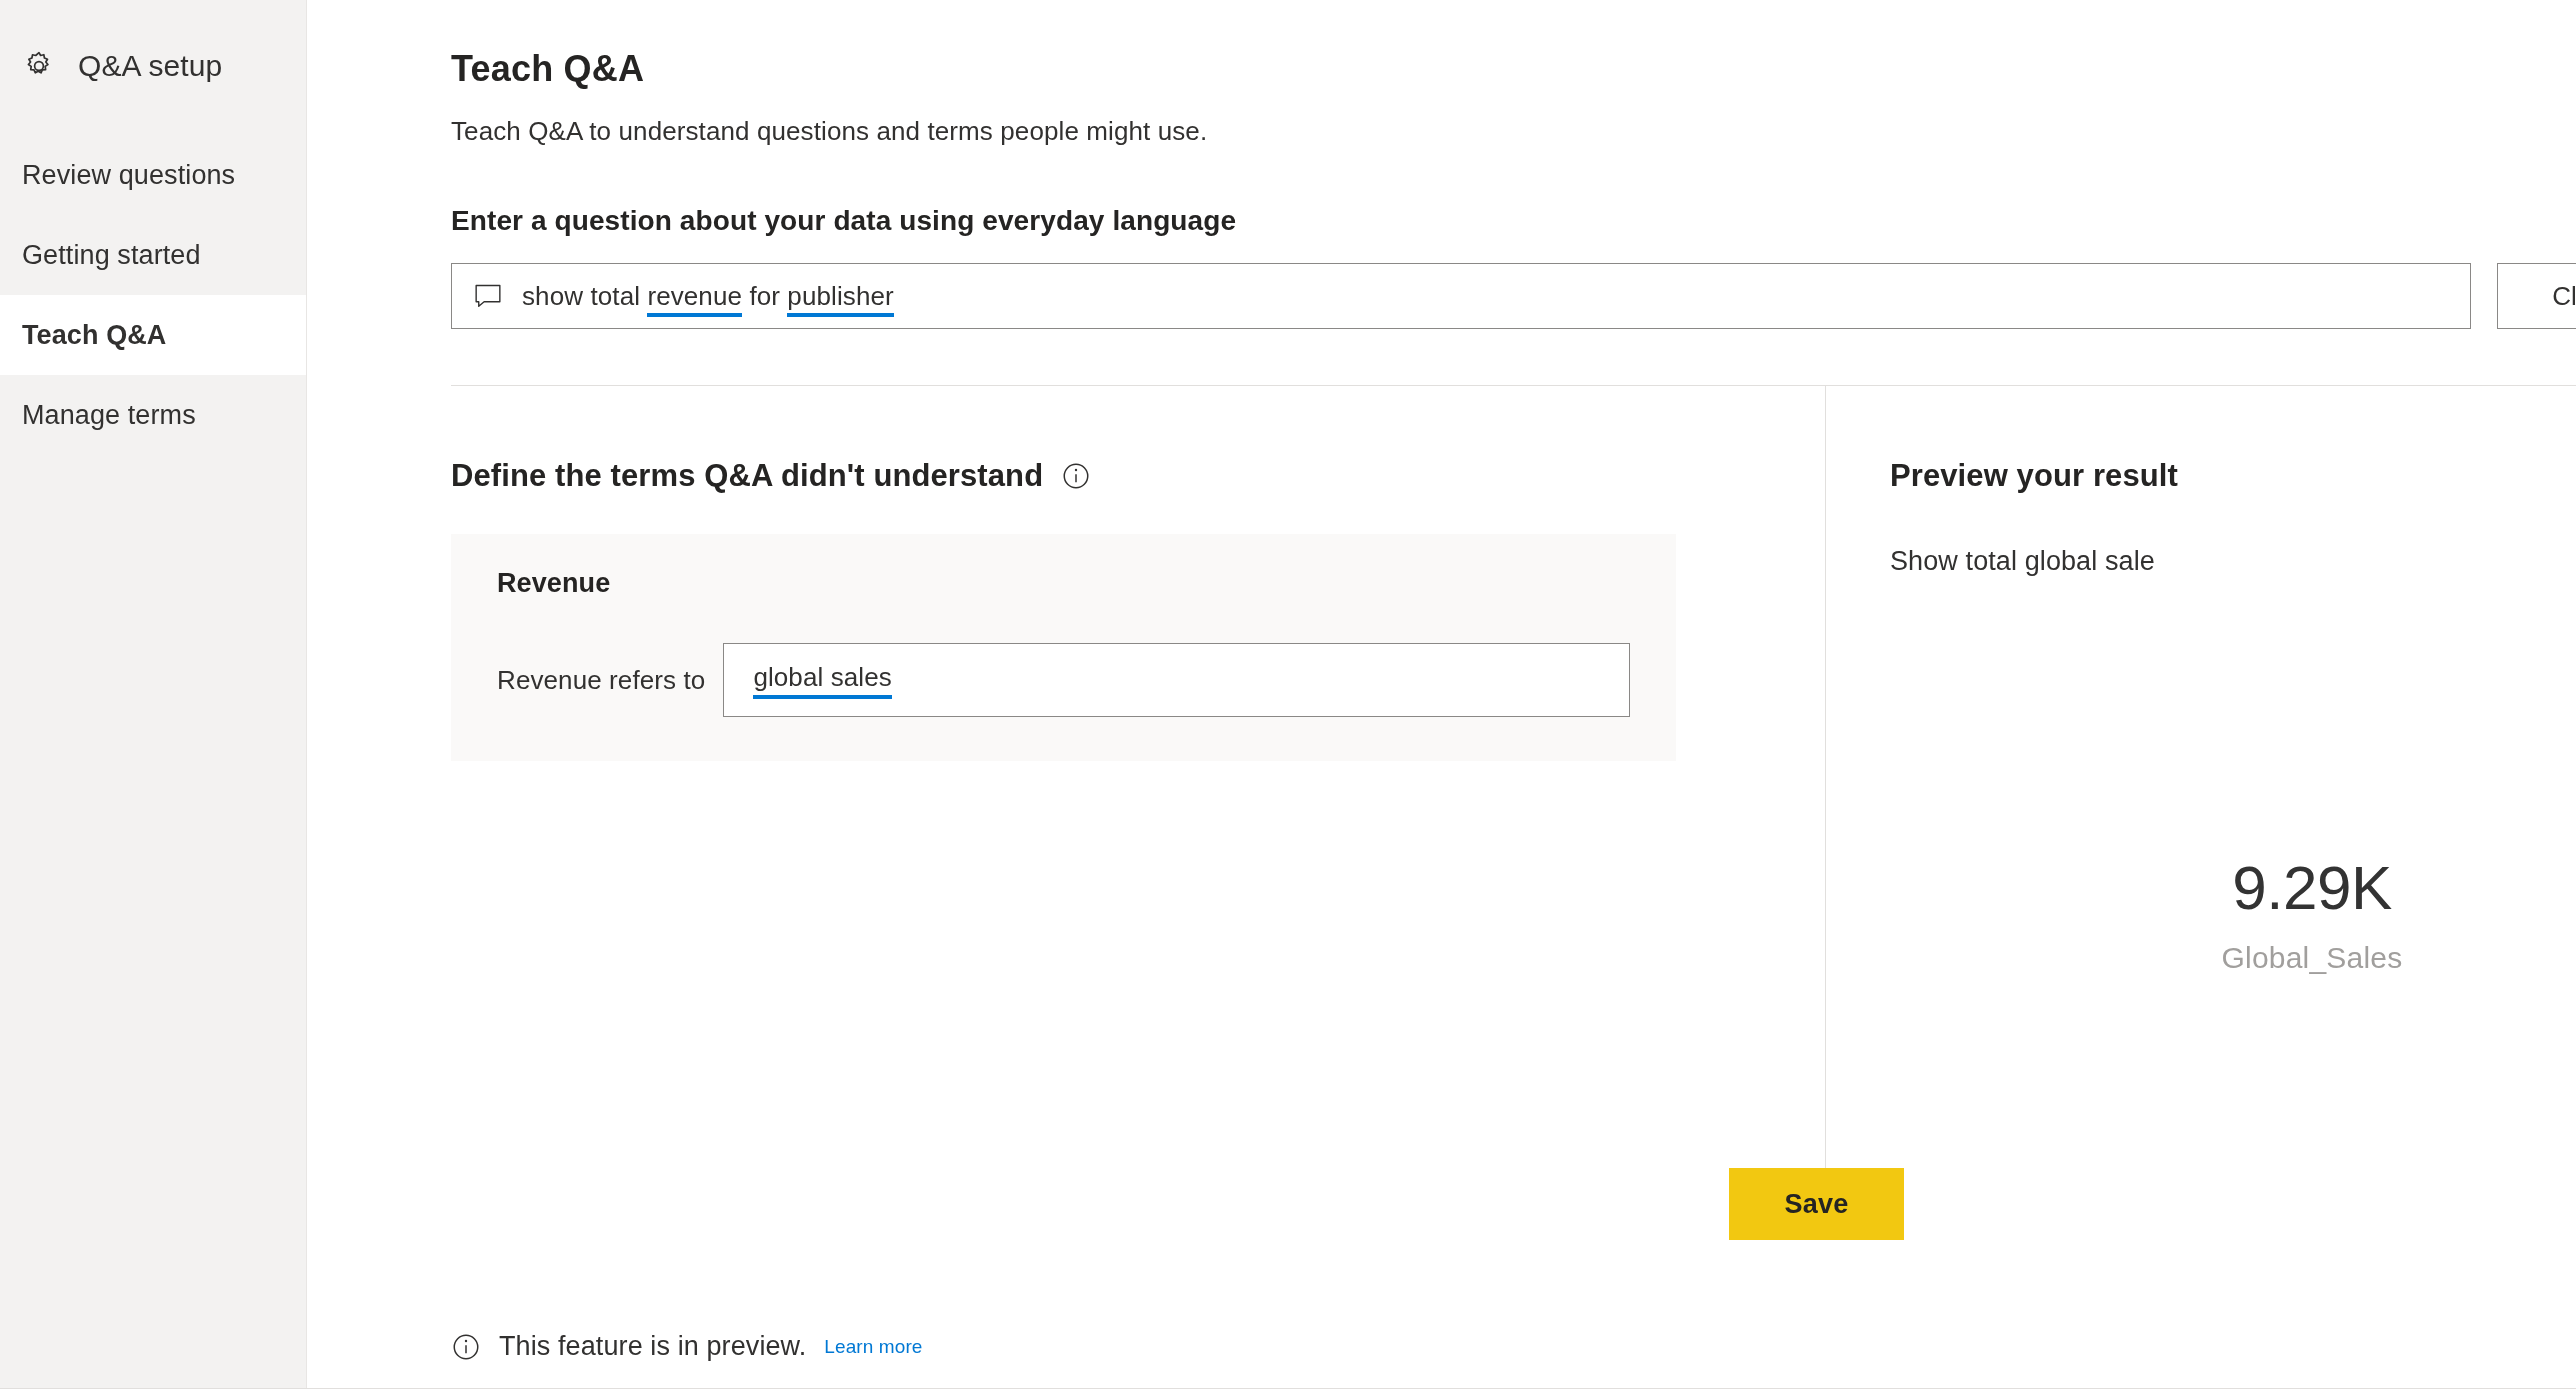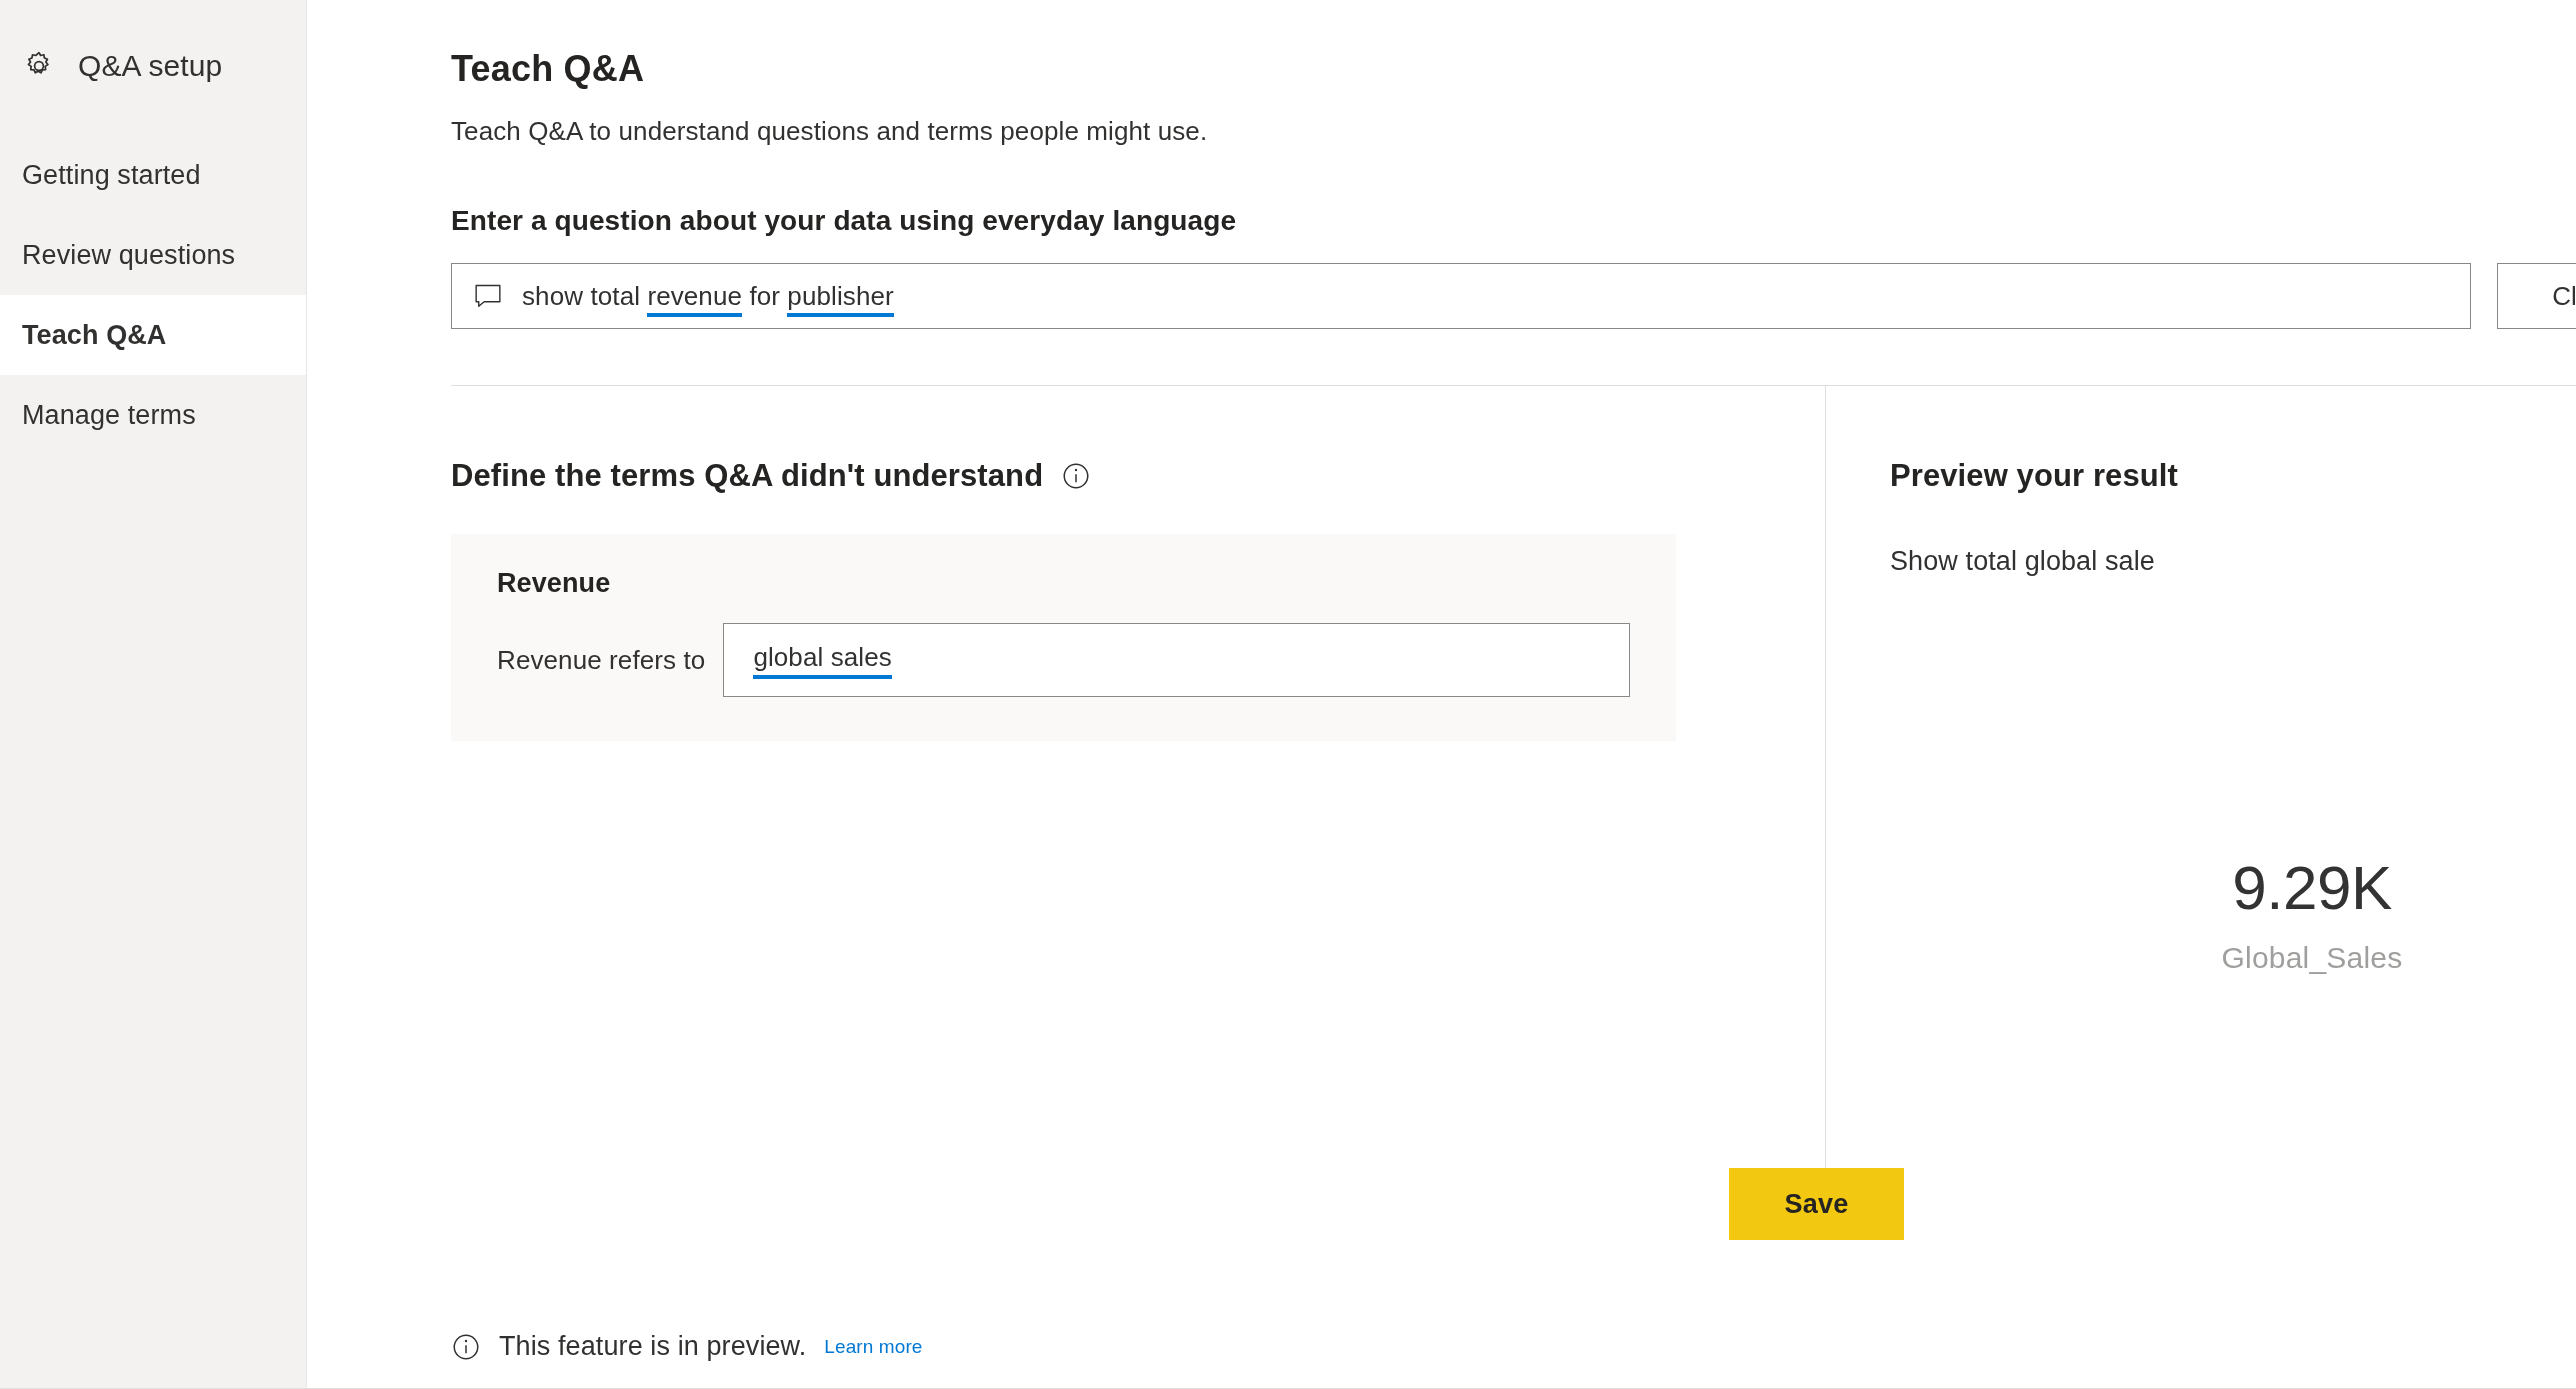--- a/index.html
+++ b/index.html
@@ -219,21 +219,21 @@
     font-size: 27px;
     font-weight: 600;
     color: #252423;
     letter-spacing: 0.1px;
   }
 
   .term-row {
     display: flex;
     align-items: center;
     gap: 18px;
-    margin-top: 24px;
+    margin-top: 44px;
   }
 
   .term-refers-label {
     font-size: 26px;
     color: #323130;
     white-space: nowrap;
     letter-spacing: 0.1px;
   }
 
   .term-input {
@@ -345,24 +345,24 @@
         <svg class="gear-icon" viewBox="0 0 24 24" fill="none" stroke="#323130" stroke-width="1.2">
           <circle cx="12" cy="12" r="3.1"></circle>
           <path d="M12 2.6l1.15 2.0 2.25-.55.45 2.28 2.15.9-1.2 1.98 1.5 1.76-1.93 1.3.3 2.3-2.3.15-.95 2.1-2.0-1.15-2.0 1.15-.95-2.1-2.3-.15.3-2.3-1.93-1.3 1.5-1.76-1.2-1.98 2.15-.9.45-2.28 2.25.55z" stroke-linejoin="round"></path>
         </svg>
       </span>
       <span class="sidebar-title">Q&amp;A setup</span>
     </div>
 
     <div class="sidebar-nav">
       <div class="sidebar-item">
+        <span>Review questions</span>
+      </div>
+      <div class="sidebar-item">
         <span>Getting started</span>
-      </div>
-      <div class="sidebar-item">
-        <span>Review questions</span>
       </div>
       <div class="sidebar-item active">
         <span>Teach Q&amp;A</span>
       </div>
       <div class="sidebar-item">
         <span>Manage terms</span>
       </div>
     </div>
 
   </div>

